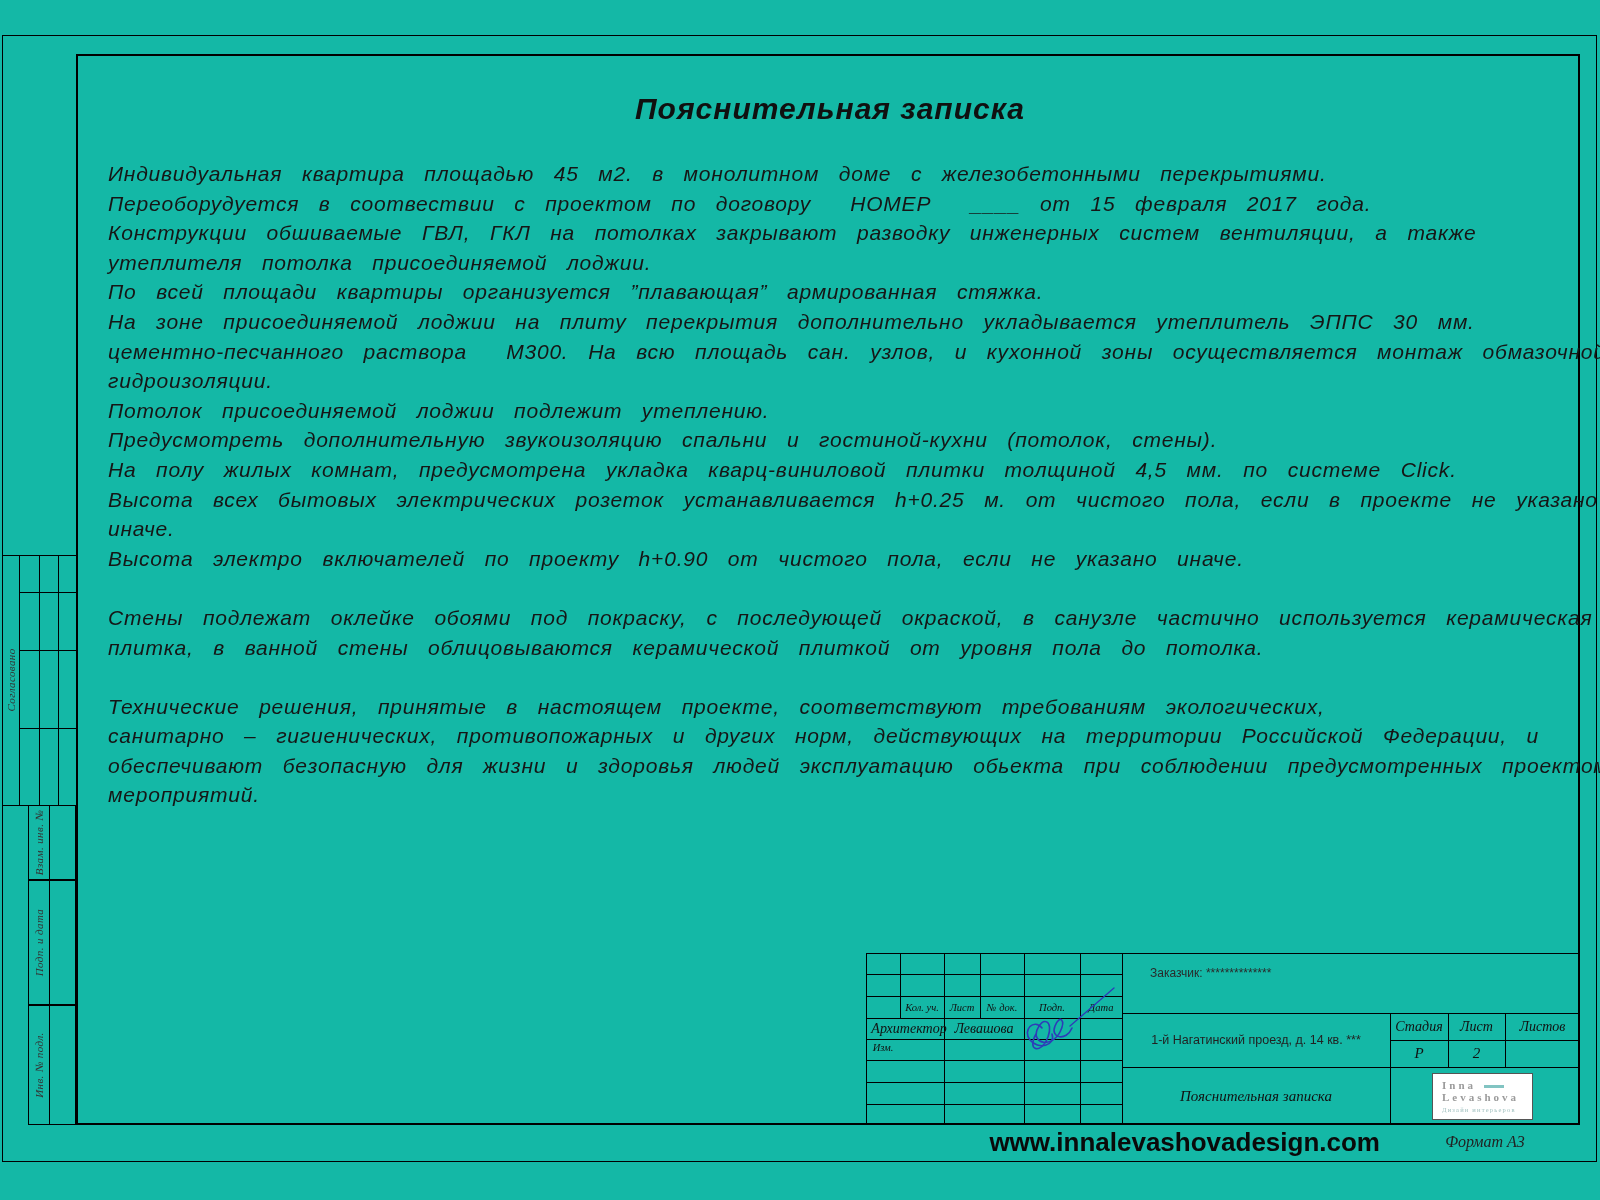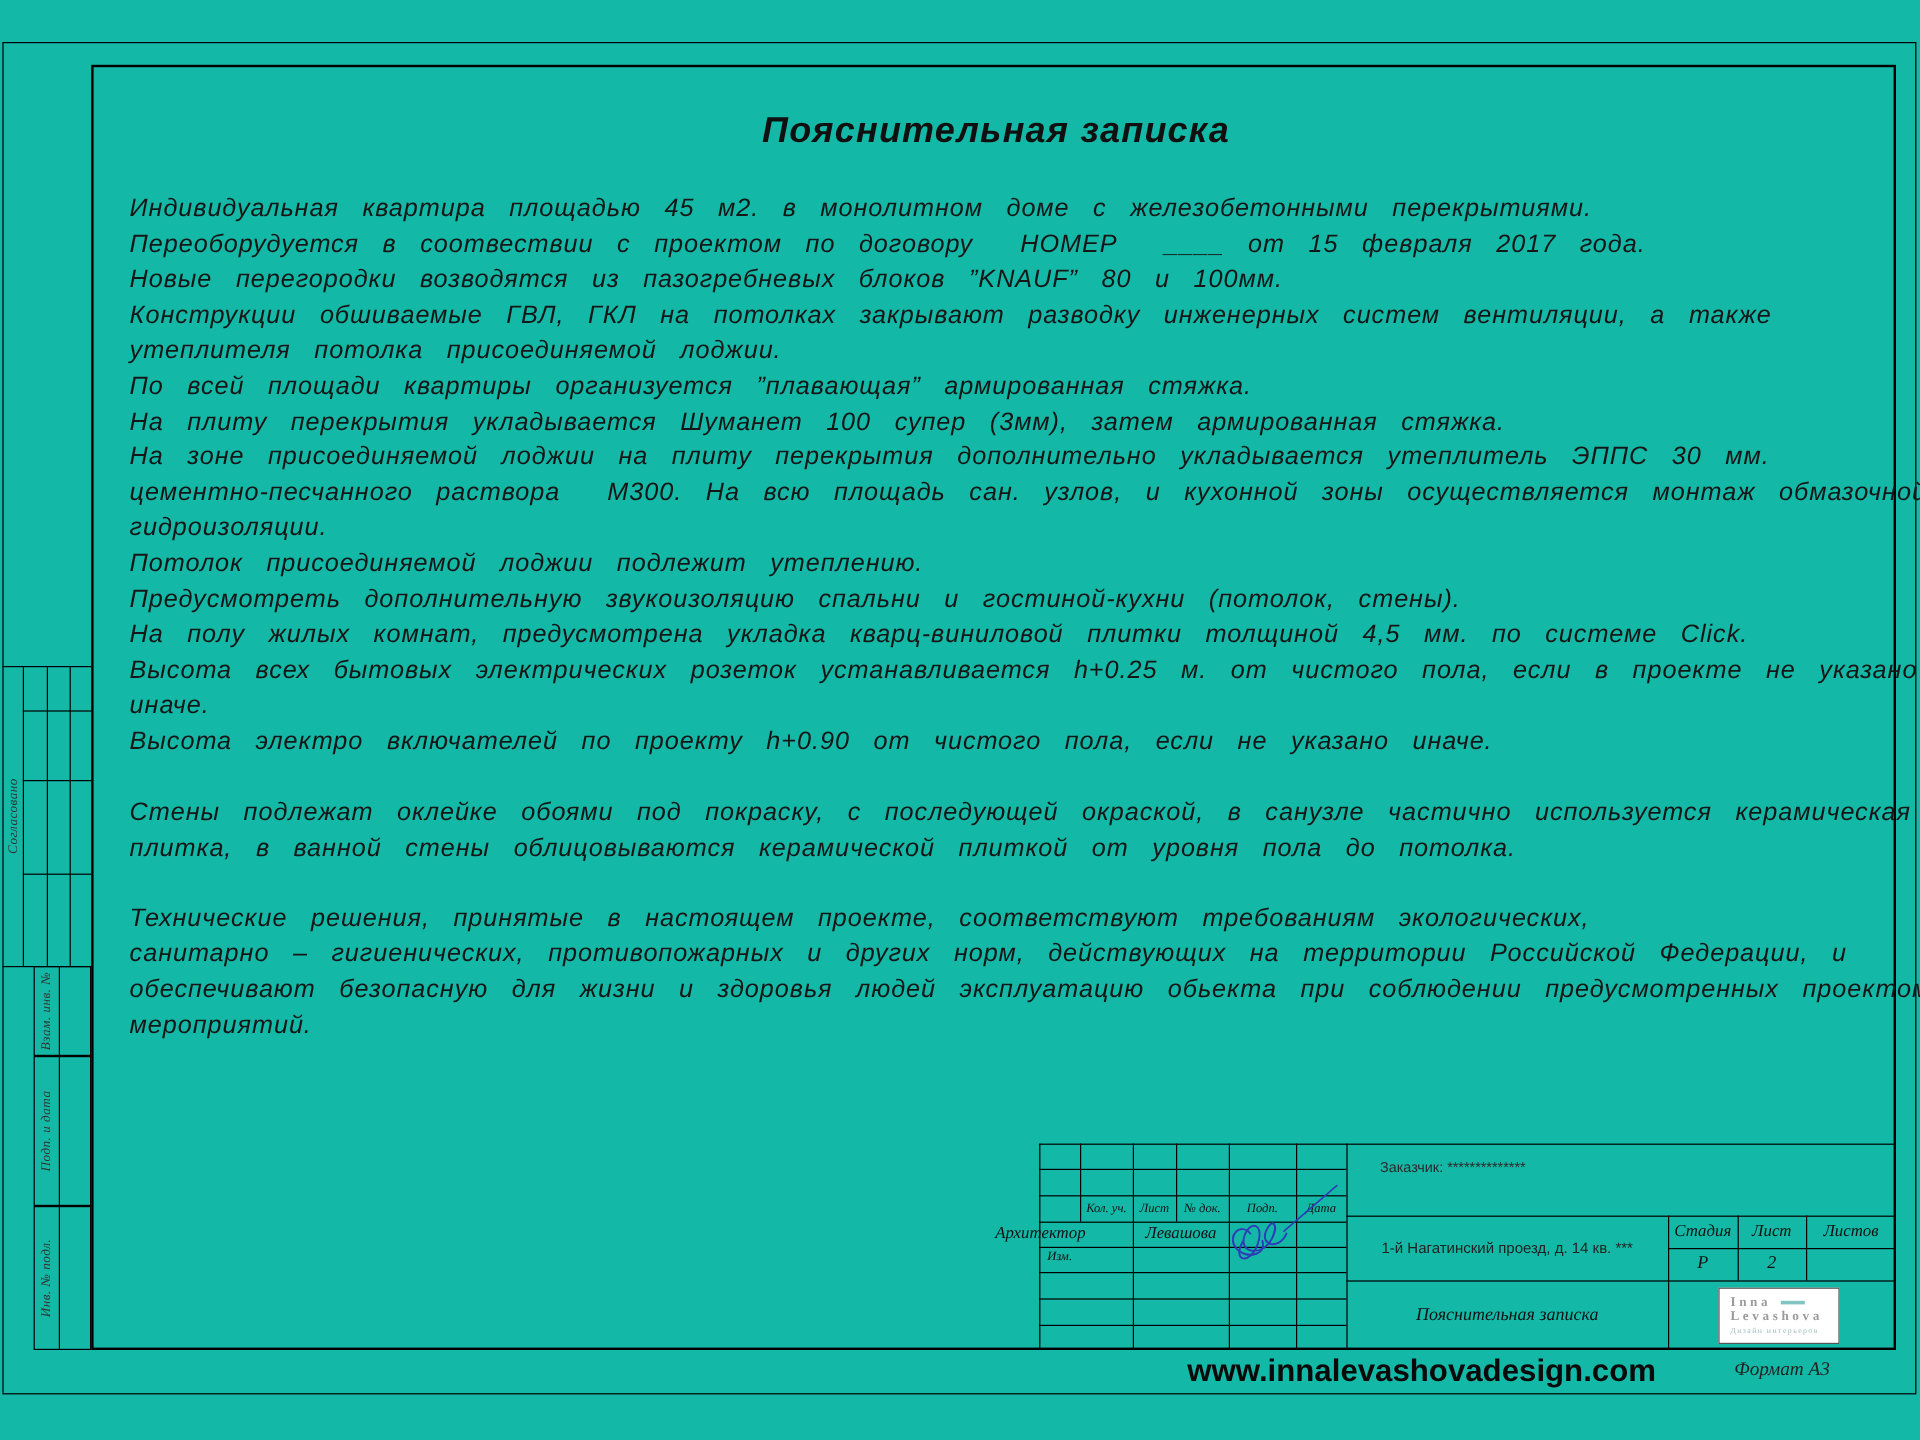--- a/index.html
+++ b/index.html
@@ -39,25 +39,23 @@
 <div class="sheet">
 
   <div class="box" style="left:2px;top:35px;width:1595px;height:1127px;border:1px solid #000;"></div>
   <div class="box" style="left:76px;top:54px;width:1504px;height:1071px;border:2px solid #000;"></div>
 
   <div class="main-title">Пояснительная записка</div>
 
   <div class="body-text">
     <div class="bl">Индивидуальная квартира площадью 45 м2. в монолитном доме с железобетонными перекрытиями.</div>
     <div class="bl">Переоборудуется в соотвествии с проектом по договору  НОМЕР  ____ от 15 февраля 2017 года.</div>
-    <div class="bl">Новые перегородки возводятся из пазогребневых блоков ”KNAUF” 80 и 100мм.</div>
     <div class="bl">Конструкции обшиваемые ГВЛ, ГКЛ на потолках закрывают разводку инженерных систем вентиляции, а также</div>
     <div class="bl">утеплителя потолка присоединяемой лоджии.</div>
     <div class="bl">По всей площади квартиры организуется ”плавающая” армированная стяжка.</div>
-    <div class="bl">На плиту перекрытия укладывается Шуманет 100 супер (3мм), затем армированная стяжка.</div>
     <div class="bl">На зоне присоединяемой лоджии на плиту перекрытия дополнительно укладывается утеплитель ЭППС 30 мм.</div>
     <div class="bl">цементно-песчанного раствора  М300. На всю площадь сан. узлов, и кухонной зоны осуществляется монтаж обмазочной</div>
     <div class="bl">гидроизоляции.</div>
     <div class="bl">Потолок присоединяемой лоджии подлежит утеплению.</div>
     <div class="bl">Предусмотреть дополнительную звукоизоляцию спальни и гостиной-кухни (потолок, стены).</div>
     <div class="bl">На полу жилых комнат, предусмотрена укладка кварц-виниловой плитки толщиной 4,5 мм. по системе Click.</div>
     <div class="bl">Высота всех бытовых электрических розеток устанавливается h+0.25 м. от чистого пола, если в проекте не указано</div>
     <div class="bl">иначе.</div>
     <div class="bl">Высота электро включателей по проекту h+0.90 от чистого пола, если не указано иначе.</div>
     <div class="bl"></div>
@@ -115,21 +113,21 @@
   <div class="ln" style="left:1448px;top:1013px;width:1px;height:54px;"></div>
   <div class="ln" style="left:1505px;top:1013px;width:1px;height:54px;"></div>
 
   <div class="tc gost-s" style="left:866px;top:996px;width:34px;height:22px;margin-top:40px;">Изм.</div>
   <div class="tc gost-s" style="left:900px;top:996px;width:44px;height:22px;">Кол. уч.</div>
   <div class="tc gost-s" style="left:944px;top:996px;width:36px;height:22px;">Лист</div>
   <div class="tc gost-s" style="left:980px;top:996px;width:44px;height:22px;">№ док.</div>
   <div class="tc gost-s" style="left:1024px;top:996px;width:56px;height:22px;">Подп.</div>
   <div class="tc gost-s" style="left:1080px;top:996px;width:42px;height:22px;">Дата</div>
 
-  <div class="tc gost-m" style="left:828px;top:1018px;width:78px;height:21px;">Архитектор</div>
+  <div class="tc gost-m" style="left:870px;top:1018px;width:78px;height:21px;">Архитектор</div>
   <div class="tc gost-m" style="left:944px;top:1018px;width:80px;height:21px;">Левашова</div>
 
   <svg style="position:absolute;left:1008px;top:982px;" width="112" height="78" viewBox="0 0 112 78">
     <path d="M28 52 C18 70 34 72 40 55 C46 38 34 34 29 48 C24 62 44 66 52 50 C58 38 52 32 47 44 C42 56 58 60 64 46" fill="none" stroke="#2e3cb8" stroke-width="1.6" stroke-linecap="round"></path>
     <path d="M34 46 C26 36 14 48 22 58 C30 68 48 64 44 52" fill="none" stroke="#2e3cb8" stroke-width="1.6" stroke-linecap="round"></path>
     <path d="M62 44 L106 6" fill="none" stroke="#2e3cb8" stroke-width="1.3" stroke-linecap="round"></path>
   </svg>
 
   <div class="customer">Заказчик: **************</div>
   <div class="tc plain" style="left:1122px;top:1013px;width:268px;height:54px;">1-й Нагатинский проезд, д. 14 кв. ***</div>

